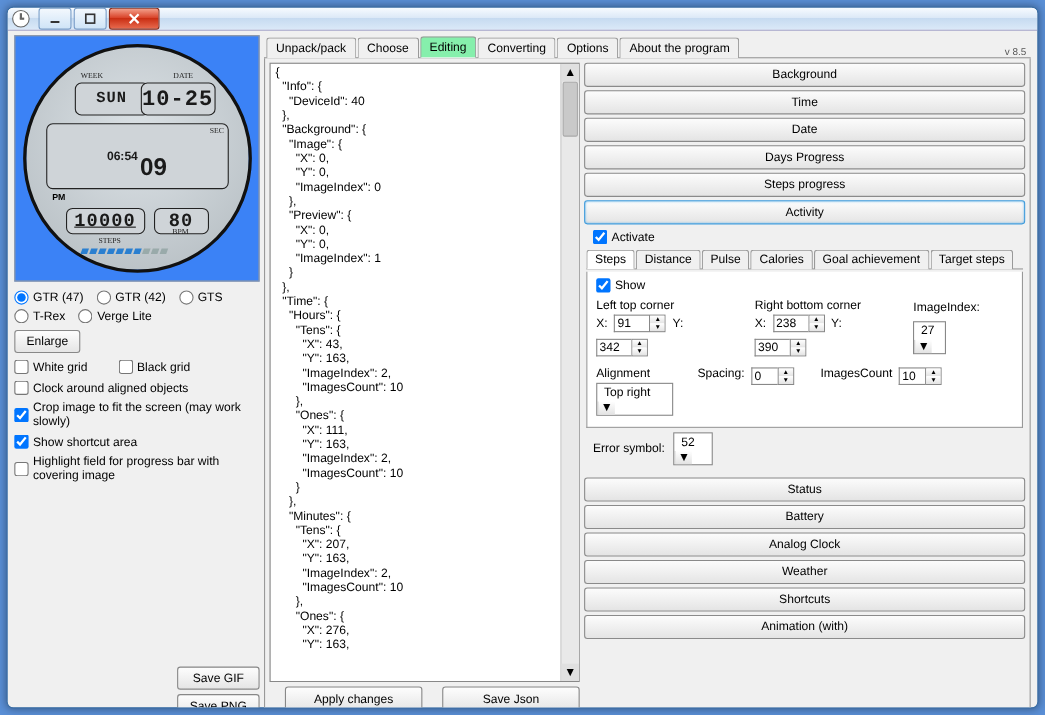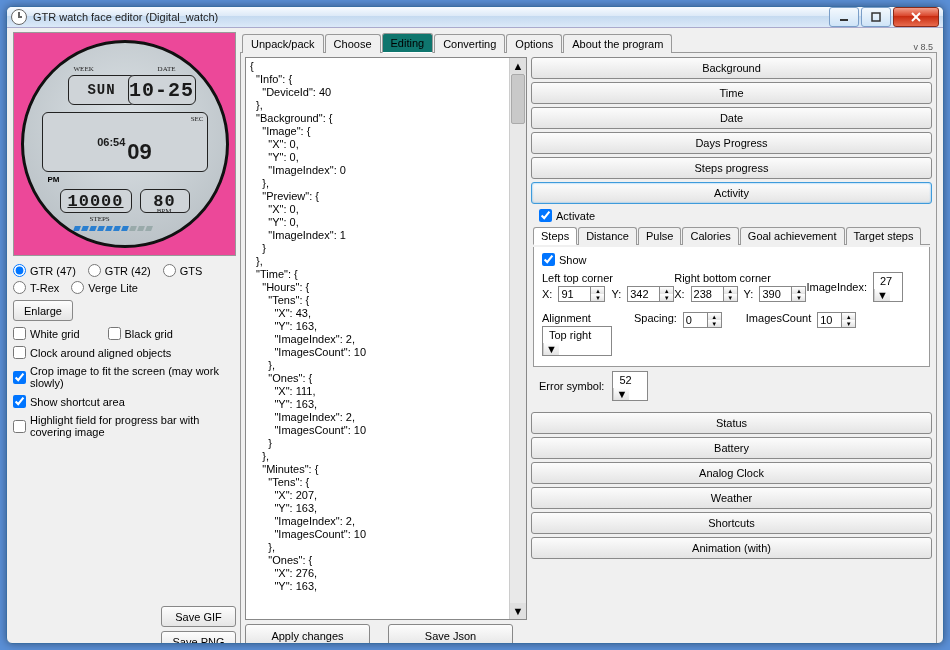--- a/index.html
+++ b/index.html
@@ -9,21 +9,21 @@
   .titlebar .clock-icon { width:16px; height:16px; border:1.5px solid #666; border-radius:50%; position:relative; margin-right:6px; background:#fff;}
   .titlebar .clock-icon::before { content:""; position:absolute; top:2px; left:6px; width:1.5px; height:5px; background:#666;}
   .titlebar .clock-icon::after { content:""; position:absolute; top:6px; left:6px; width:4px; height:1.5px; background:#666;}
   .titlebar .title { flex:1; color:#222; }
   .winbtns { display:flex; gap:0; }
   .winbtn { width:30px; height:20px; border:1px solid #7a9ec8; background:linear-gradient(#f3f8fd,#cfe4f7); border-radius:3px; display:flex; align-items:center; justify-content:center; margin-left:2px;}
   .winbtn.close { width:46px; background:linear-gradient(#f39f8a,#d9442a 45%,#c82b10 46%,#e86a4e); border-color:#8a2a18;}
   .winbtn svg { width:12px; height:12px; }
   .client { flex:1; display:flex; padding:4px 6px 6px 6px; gap:4px; }
   .leftpanel { width:223px; display:flex; flex-direction:column; }
-  .preview-box { border:1px solid #999; background:#ec4899; padding:5px; width:223px; height:224px; display:flex; align-items:center; justify-content:center;}
+  .preview-box { border:1px solid #999; background:#3b82f6; padding:5px; width:223px; height:224px; display:flex; align-items:center; justify-content:center;}
   .watchface { width:208px; height:208px; border-radius:50%; background: radial-gradient(circle at 50% 40%, #dce2e6, #b2babf 100%); border:3px solid #111; position:relative; overflow:hidden;}
   .lcd { position:absolute; background:#cfd4d8; border:1.5px solid #222; border-radius:6px; display:flex; align-items:center; justify-content:center; font-family:"Courier New",monospace; font-weight:bold; color:#1a1a1a; letter-spacing:1px;}
   .lcd.top-left { top:32px; left:44px; width:68px; height:30px; font-size:14px;}
   .lcd.top-right { top:32px; right:30px; width:68px; height:30px; font-size:20px;}
   .lcd.main { top:69px; left:18px; right:18px; height:60px; font-size:42px; letter-spacing:0;}
   .lcd.main .sec { font-size:22px; align-self:flex-end; margin-bottom:6px; margin-left:2px;}
   .lcd.bot-left { bottom:32px; left:36px; width:72px; height:24px; font-size:17px;text-decoration:underline;}
   .lcd.bot-right { bottom:32px; right:36px; width:50px; height:24px; font-size:17px;}
   .tiny-label { position:absolute; font-size:7px; color:#222; font-family:Tahoma;}
   .pm { position:absolute; left:24px; top:132px; font-size:8px; font-weight:bold;}
@@ -33,61 +33,60 @@
   .radios { margin-top:8px; display:flex; flex-wrap:wrap; gap:4px 12px;}
   .radio, .check { display:flex; align-items:center; gap:4px; }
   .radio input, .check input { margin:0; }
   .btn { background:linear-gradient(#fdfdfd,#e5e5e5); border:1px solid #888; border-radius:3px; padding:2px 10px; min-height:21px; }
   .left-checks { margin-top:6px; display:flex; flex-direction:column; gap:6px;}
   .left-bottom-btns { margin-top:auto; display:flex; flex-direction:column; gap:4px; align-items:flex-end;}
   .left-bottom-btns .btn { width:75px;}
   .rightpanel { flex:1; display:flex; flex-direction:column;}
   .toptabs { display:flex; align-items:flex-end; border-bottom:1px solid #999; padding-left:2px; position:relative;}
   .toptabs .tab { padding:3px 8px; border:1px solid #999; border-bottom:none; background:#f0f0f0; border-radius:3px 3px 0 0; margin-right:1px; position:relative; top:1px;}
-  .toptabs .tab.active { background:#0f766e; z-index:2; border-bottom:1px solid #fff;}
+  .toptabs .tab.active { background:#86efac; z-index:2; border-bottom:1px solid #fff;}
   .version { margin-left:auto; font-size:9px; color:#555; padding-right:4px;}
   .editing-body { flex:1; display:flex; border:1px solid #999; border-top:none; background:#f0f0f0; padding:4px; gap:4px;}
   .json-col { width:282px; display:flex; flex-direction:column; gap:4px;}
   .json-area { flex:1; border:1px solid #888; background:#fff; font-family:Consolas,"Courier New",monospace; font-size:11px; padding:2px 4px; overflow:auto; white-space:pre; position:relative;}
   .json-scroll { position:absolute; right:0; top:0; bottom:0; width:17px; background:#e9e9e9; border-left:1px solid #ccc;}
   .json-scroll .thumb { position:absolute; top:16px; left:1px; right:1px; height:50px; background:#c9c9c9; border:1px solid #aaa; border-radius:2px;}
   .json-scroll .arr { position:absolute; left:0; right:0; height:16px; background:#e0e0e0; display:flex; align-items:center; justify-content:center;}
   .json-scroll .arr.up{top:0;} .json-scroll .arr.down{bottom:0;}
-  .json-btns { display:flex; gap:18px;}
+  .json-btns { display:flex; gap:18px;justify-content:flex-end;}
   .json-btns .btn { width:125px; height:23px;}
   .acc-col { flex:1; display:flex; flex-direction:column; gap:3px;}
   .acc-btn { background:linear-gradient(#fcfcfc,#e4e4e4); border:1px solid #8a8a8a; border-radius:3px; height:22px; display:flex; align-items:center; justify-content:center;}
   .acc-btn.active { border-color:#3e9bdb; box-shadow: inset 0 0 2px #58b0ee;}
   .activity-panel { border:0; padding:2px 2px 4px 2px; display:flex; flex-direction:column; gap:2px;}
   .subtabs { display:flex; border-bottom:1px solid #999; margin-top:2px;}
   .subtabs .tab { padding:2px 7px; border:1px solid #999; border-bottom:none; background:#f0f0f0; border-radius:3px 3px 0 0; margin-right:1px; position:relative; top:1px;}
   .subtabs .tab.active { background:#fff; border-bottom:1px solid #fff;}
   .steps-panel { border:1px solid #999; border-top:none; background:#fff; padding:6px 8px 10px 8px; display:flex; flex-direction:column; gap:6px;}
   .row { display:flex; align-items:center; gap:6px; flex-wrap:wrap;}
   .lbl { white-space:nowrap;}
   .spin { display:inline-flex; align-items:stretch;}
   .spin input { width:32px; border:1px solid #888; border-right:none; padding:1px 2px; text-align:left;}
   .spin .arrows { width:15px; border:1px solid #888; display:flex; flex-direction:column;}
   .spin .arrows div{ flex:1; background:linear-gradient(#fff,#e3e3e3); display:flex; align-items:center; justify-content:center; font-size:6px; line-height:1;}
   .combo { display:inline-flex; border:1px solid #888; background:#fff;flex-direction:column;}
   .combo span { padding:2px 6px; min-width:68px; display:inline-block;}
   .combo .dd { width:16px; background:linear-gradient(#fff,#e3e3e3); border-left:1px solid #ccc; display:flex; align-items:center; justify-content:center;}
   .err-row { display:flex; align-items:center; gap:8px; padding:2px 0 4px 6px;}
   .sect-head { font-weight:normal;}
-  .corner-group { display:flex; align-items:center;}
+  .corner-group { display:flex; gap:20px; align-items:center;}
   .corner-col { display:flex; flex-direction:column; gap:2px;}
   .cols-2 { display:flex; gap:22px;}
 </style>
 </head>
 <body>
 
 <div class="window">
   <div class="titlebar">
     <div class="clock-icon"></div>
-    <div class="title">GTR watch face editor (Digital_watch)</div>
     <div class="winbtns">
       <div class="winbtn">
           <svg viewBox="0 0 12 12">
             <line x1="2" y1="9" x2="10" y2="9" stroke="#333" stroke-width="2"></line>
           </svg>
         </div>
       <div class="winbtn">
           <svg viewBox="0 0 12 12">
             <rect x="2" y="2" width="8" height="8" fill="none" stroke="#333" stroke-width="1.5"></rect>
           </svg>

